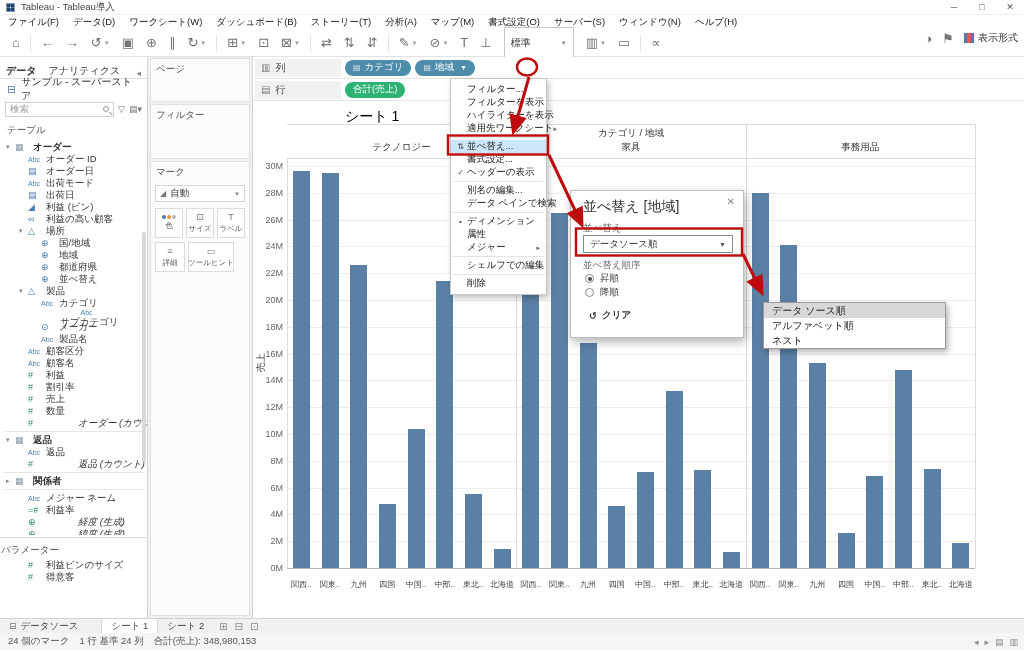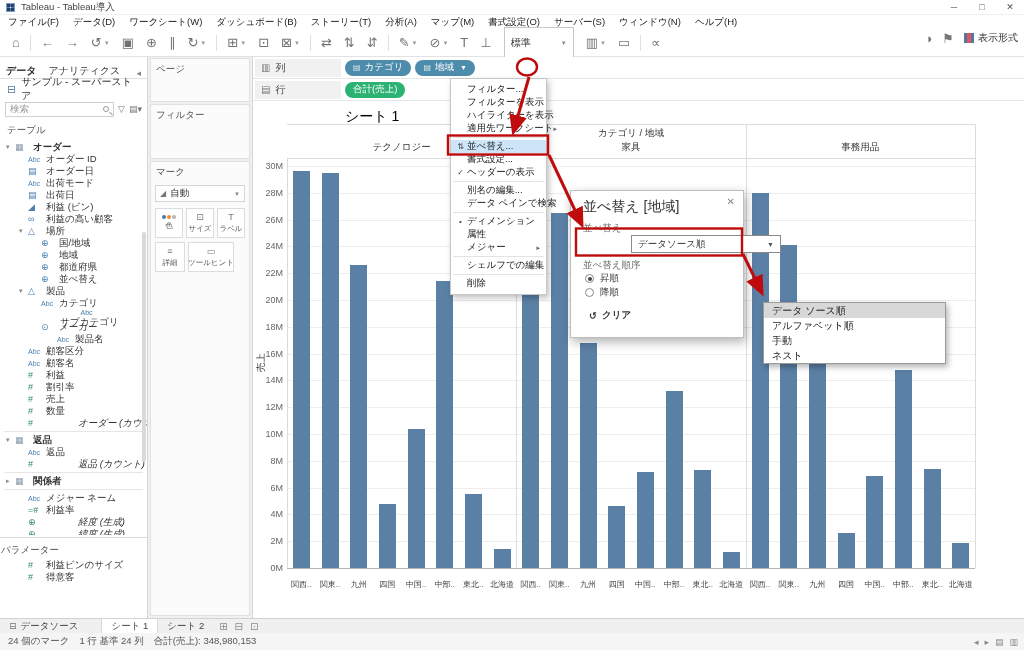--- a/index.html
+++ b/index.html
@@ -89,21 +89,21 @@
   #ctx-menu { left:450px; top:78px; width:97px; background:#fff; border:1px solid #c6c6c6; box-shadow:2px 3px 6px rgba(0,0,0,.25); padding:4px 0; z-index:40; }
   .mi { height:13px; display:flex; align-items:center; font-size:9.5px; color:#222; padding:0 6px 0 3px; white-space:nowrap; }
   .mi .gutter { width:13px; flex:none; font-size:8px; color:#444; text-align:center; }
   .mi .sub { margin-left:auto; font-size:7px; color:#666; }
   .mi.hl { background:#cde5f8; }
   .mi-sep { height:1px; background:#e3e3e3; margin:2px 2px; }
   #sort-dialog { left:570px; top:190px; width:174px; height:148px; background:#fff; border:1px solid #bdbdbd; box-shadow:2px 4px 10px rgba(0,0,0,.3); z-index:50; }
   #sort-dialog .dlg-title { position:absolute; left:12px; top:7px; font-size:14px; color:#333; }
   #sort-dialog .dlg-close { position:absolute; right:8px; top:5px; font-size:10px; color:#888; }
   #sort-dialog .sec-label { position:absolute; left:12px; font-size:9.5px; color:#666; }
-  #sort-select { position:absolute; left:12px; top:44px; width:150px; height:18px; border:1px solid #8a8a8a; display:flex; align-items:center; justify-content:space-between; padding:0 6px; font-size:9.5px; color:#333; background:#fff;margin-left:48px; }
+  #sort-select { position:absolute; left:12px; top:44px; width:150px; height:18px; border:1px solid #8a8a8a; display:flex; align-items:center; justify-content:space-between; padding:0 6px; font-size:9.5px; color:#333; background:#fff; }
   #sort-select .caret { font-size:7px; color:#555; }
   .radio-row { position:absolute; left:14px; display:flex; align-items:center; gap:6px; font-size:9.5px; color:#333; }
   .radio { width:9px; height:9px; border:1px solid #8a8a8a; border-radius:50%; position:relative; background:#fff; flex:none; }
   .radio.sel:after { content:""; position:absolute; left:2px; top:2px; width:4px; height:4px; background:#444; border-radius:50%; }
   #clear-btn { position:absolute; left:18px; top:118px; display:flex; gap:5px; align-items:center; font-size:9.5px; color:#333; font-weight:bold; }
   #sort-list { left:763px; top:302px; width:183px; background:#fff; border:1px solid #9b9b9b; box-shadow:2px 3px 6px rgba(0,0,0,.3); z-index:60; }
   .sl-item { height:15px; display:flex; align-items:center; padding:0 8px; font-size:10px; color:#222; }
   .sl-item.hl { background:#d8d8d8; }
   
   #sheet-tabs { left:0; top:618px; width:1024px; height:15px; background:#f0f0f0; border-top:1px solid #d2d2d2; display:flex; align-items:center; }
@@ -325,21 +325,21 @@
       <div class="frow" style="padding-left: 32px; flex-direction: column;">
         <span class="caret"></span>
         <span class="ficon abc" style="color: rgb(76, 126, 176);">Abc</span>
         <span class="flabel">サブカテゴリ</span>
       </div>
       <div class="frow" style="padding-left: 32px;">
         <span class="caret"></span>
         <span class="ficon" style="color: rgb(76, 126, 176);">⊙</span>
         <span class="flabel">メーカー</span>
       </div>
-      <div class="frow" style="padding-left: 48px;">
+      <div class="frow" style="padding-left: 32px;">
         <span class="caret"></span>
         <span class="ficon abc" style="color: rgb(76, 126, 176);">Abc</span>
         <span class="flabel">製品名</span>
       </div>
       <div class="frow" style="padding-left: 19px;">
         <span class="caret"></span>
         <span class="ficon abc" style="color: rgb(76, 126, 176);">Abc</span>
         <span class="flabel">顧客区分</span>
       </div>
       <div class="frow" style="padding-left: 19px;">
@@ -685,21 +685,20 @@
   </div>
   <div id="clear-btn">
     <span>↺</span>
     <span>クリア</span>
   </div>
 </div>
 
 <div class="abs" id="sort-list">
     <div class="sl-item hl">データ ソース順</div>
     <div class="sl-item">アルファベット順</div>
-    <div class="sl-item">手動</div>
     <div class="sl-item">ネスト</div>
   </div>
 
 <svg id="annot" width="1024" height="650" viewBox="0 0 1024 650">
   <defs>
     <marker id="ah" markerWidth="8" markerHeight="8" refX="5" refY="3" orient="auto">
       <path d="M0,0 L7,3 L0,6 Z" fill="#bf0b0b"></path>
     </marker>
   </defs>
   <ellipse cx="527" cy="67" rx="10" ry="8.5" fill="none" stroke="#bf0b0b" stroke-width="2.4"></ellipse>

